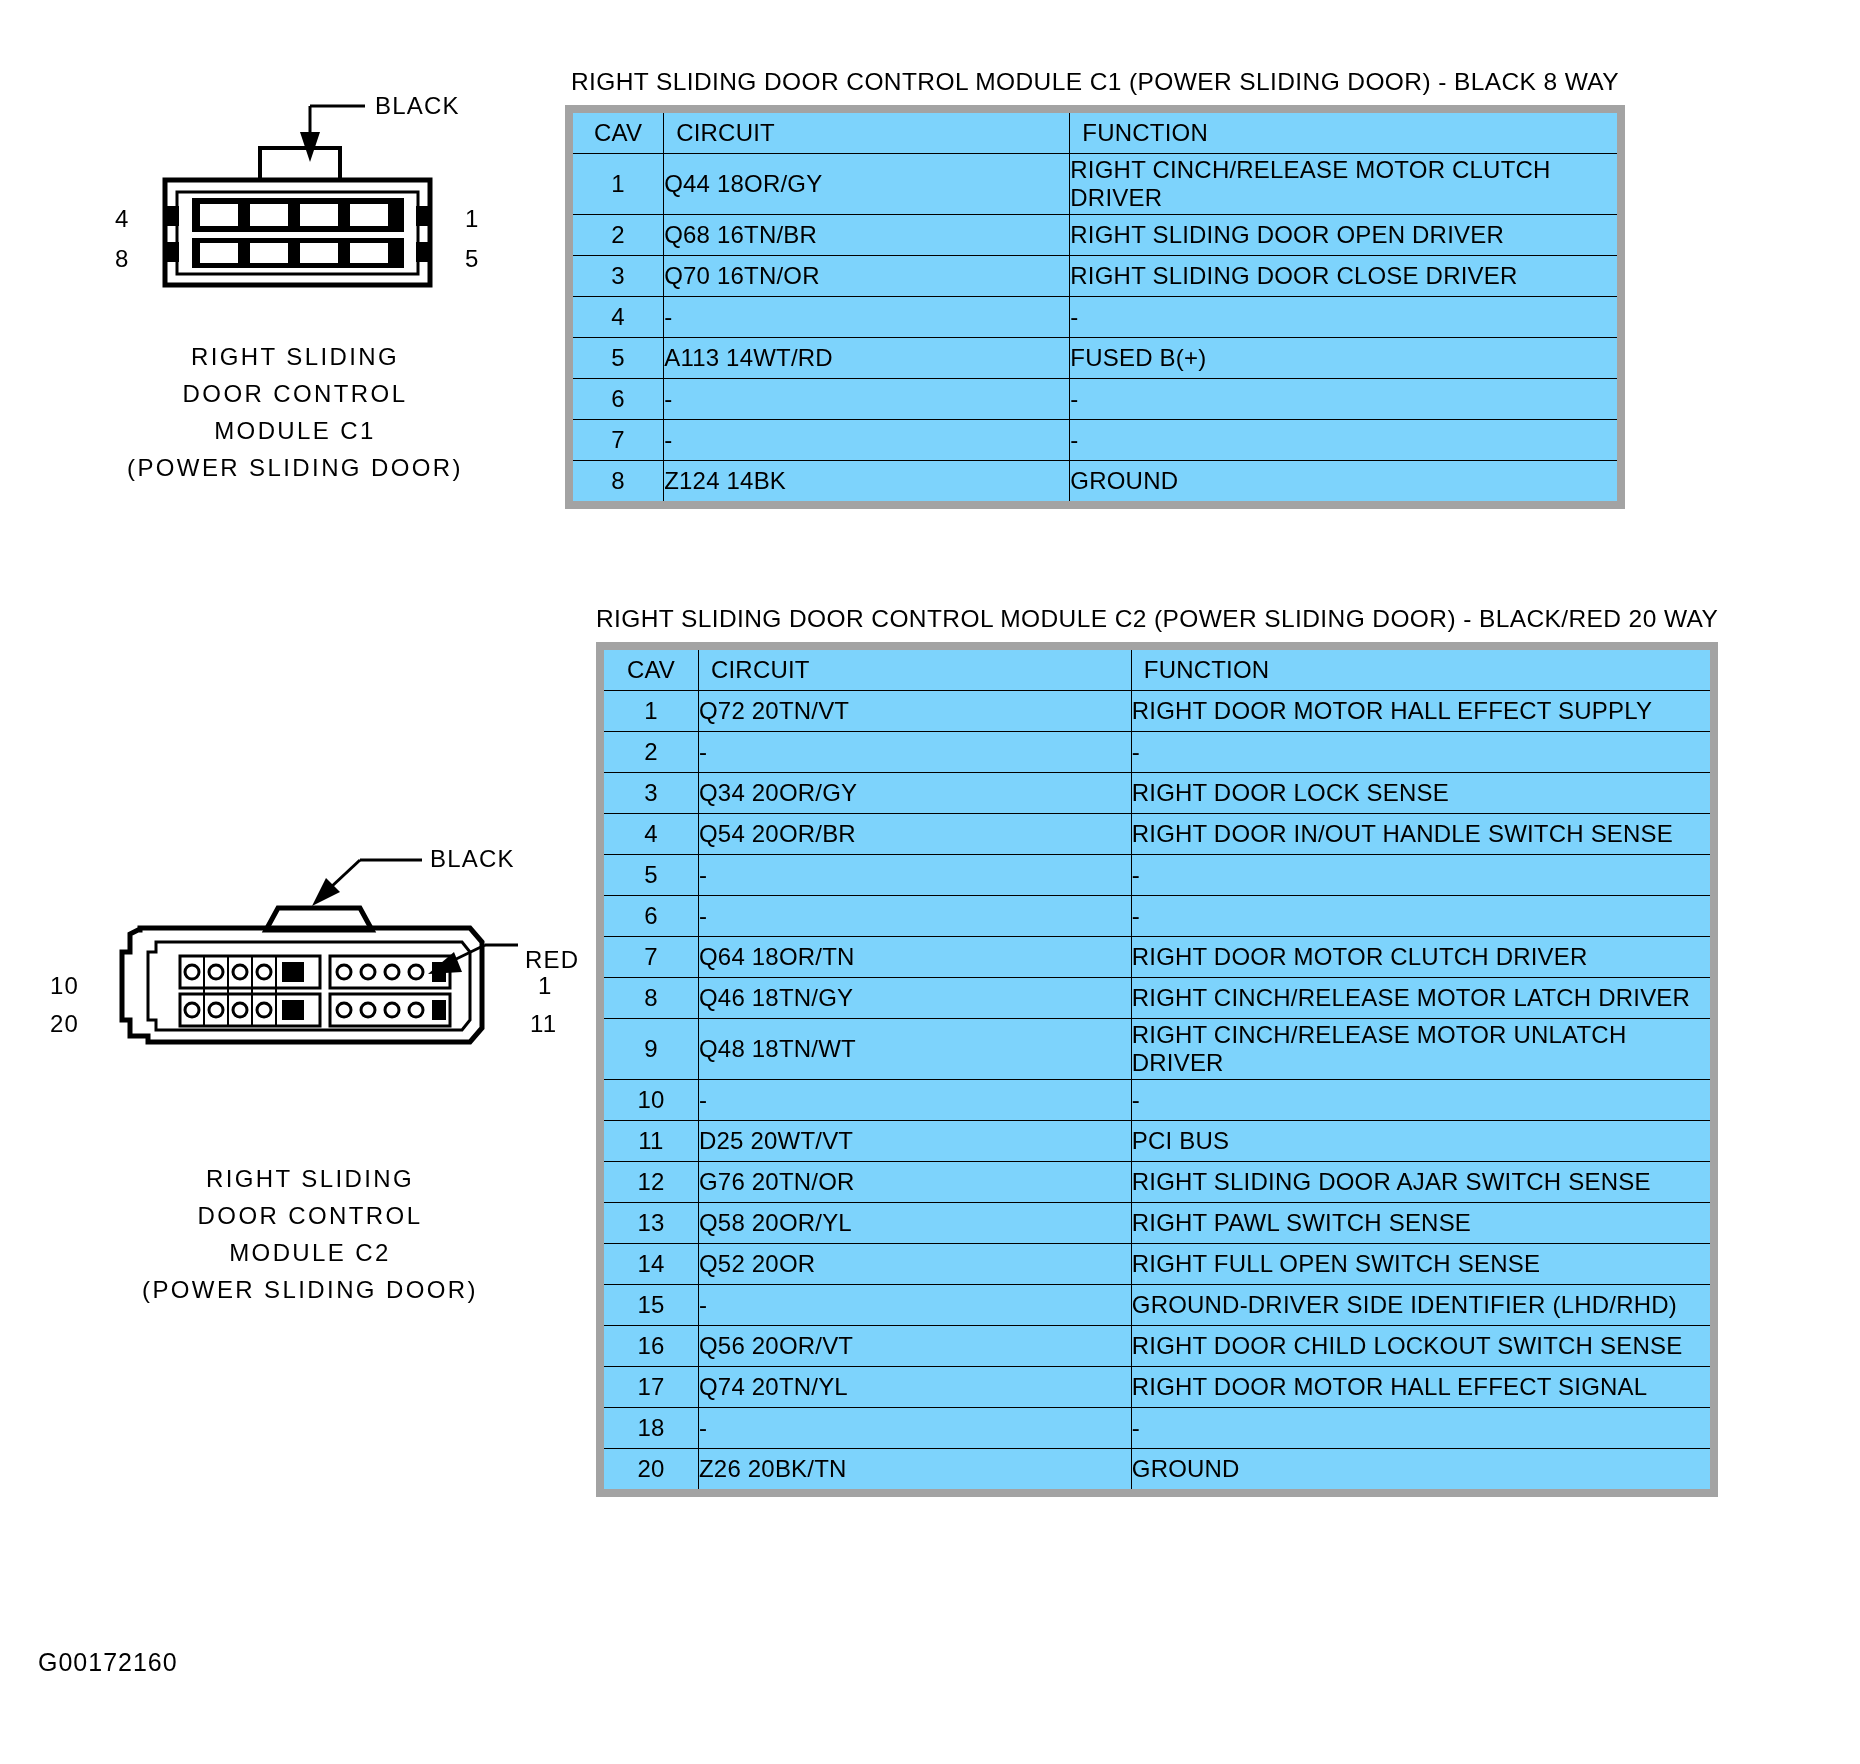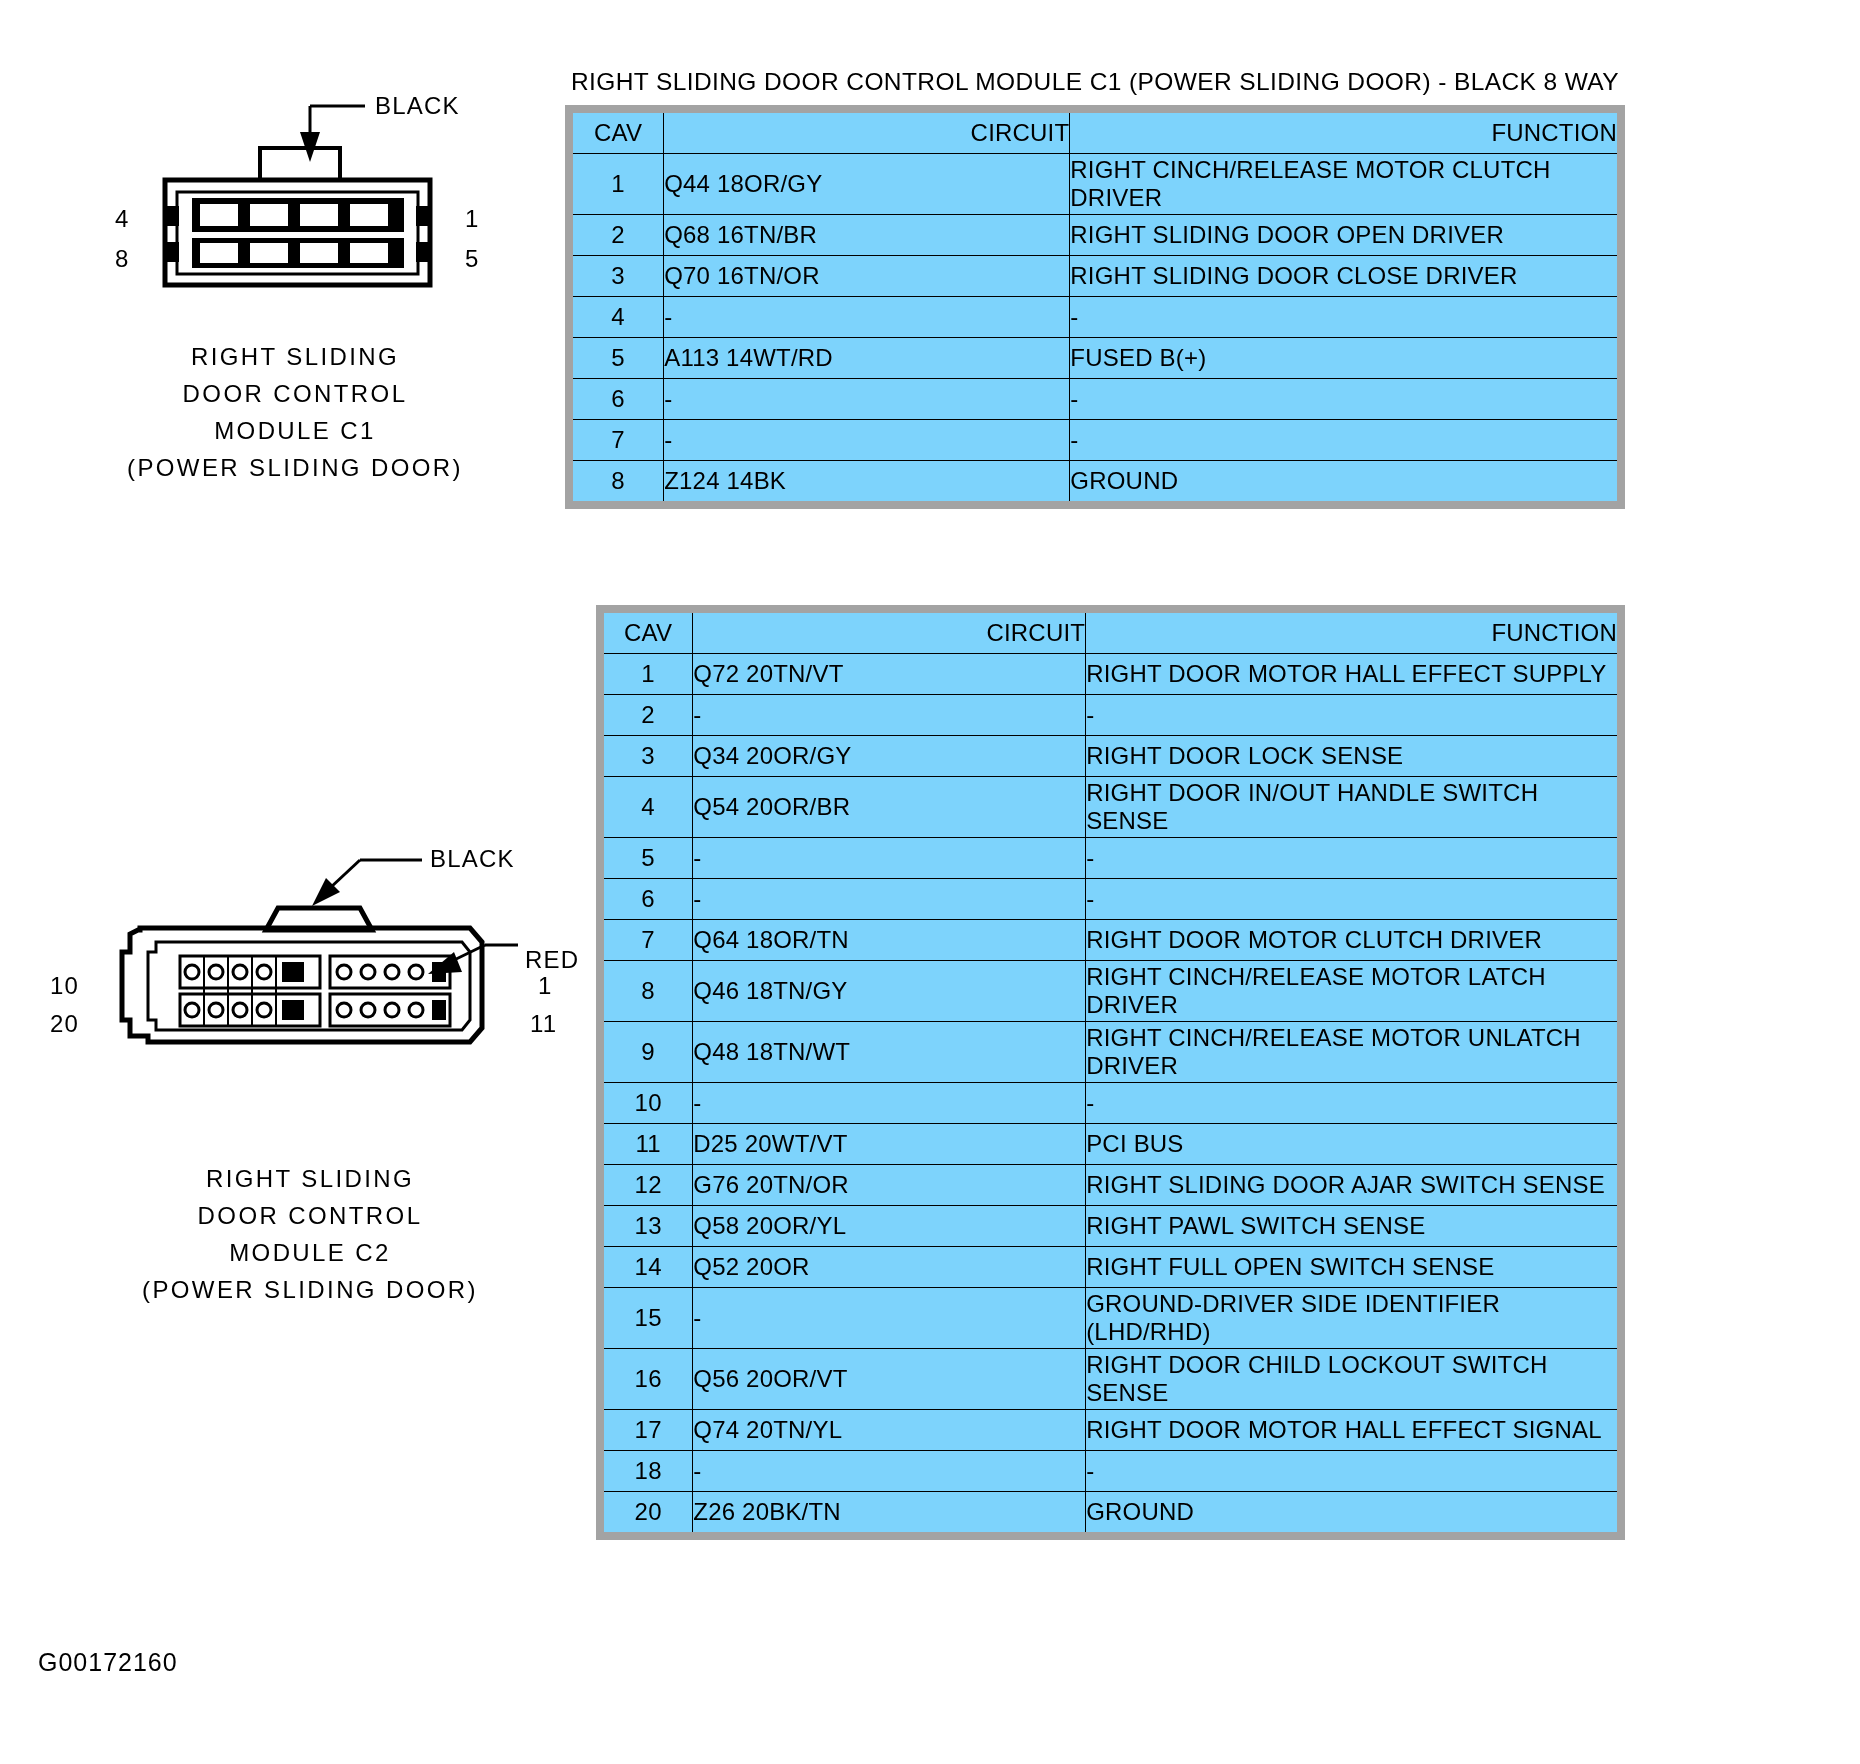--- a/index.html
+++ b/index.html
@@ -72,21 +72,21 @@
     text-align: center;
   }
   table.cav th.c-cir, table.cav td.c-cir {
     width: 490px;
   }
   table.cav td.c-cir, table.cav td.c-fun {
     padding-left: 0;
     text-align: left;
   }
   table.cav th.c-cir, table.cav th.c-fun {
-    text-align: right;
+    text-align: left;
     padding-left: 12px;
   }
   table.cav th.c-fun, table.cav td.c-fun {
     width: 650px;
   }
 
   .footer-code {
     position: absolute;
     left: 38px;
     top: 1648px;
@@ -266,20 +266,21 @@
           <tr>
             <td class="c-cav">8</td>
             <td class="c-cir">Z124 14BK</td>
             <td class="c-fun">GROUND</td>
           </tr>
         </tbody>
     </table>
   </div>
 
   <div class="table-wrap" style="left:596px; top:605px;">
+    <div class="table-title">RIGHT SLIDING DOOR CONTROL MODULE C2 (POWER SLIDING DOOR) - BLACK/RED 20 WAY</div>
     <table class="cav">
       <thead>
         <tr>
           <th class="c-cav">CAV</th>
           <th class="c-cir">CIRCUIT</th>
           <th class="c-fun">FUNCTION</th>
         </tr>
       </thead>
       <tbody id="t2body">
           <tr>

